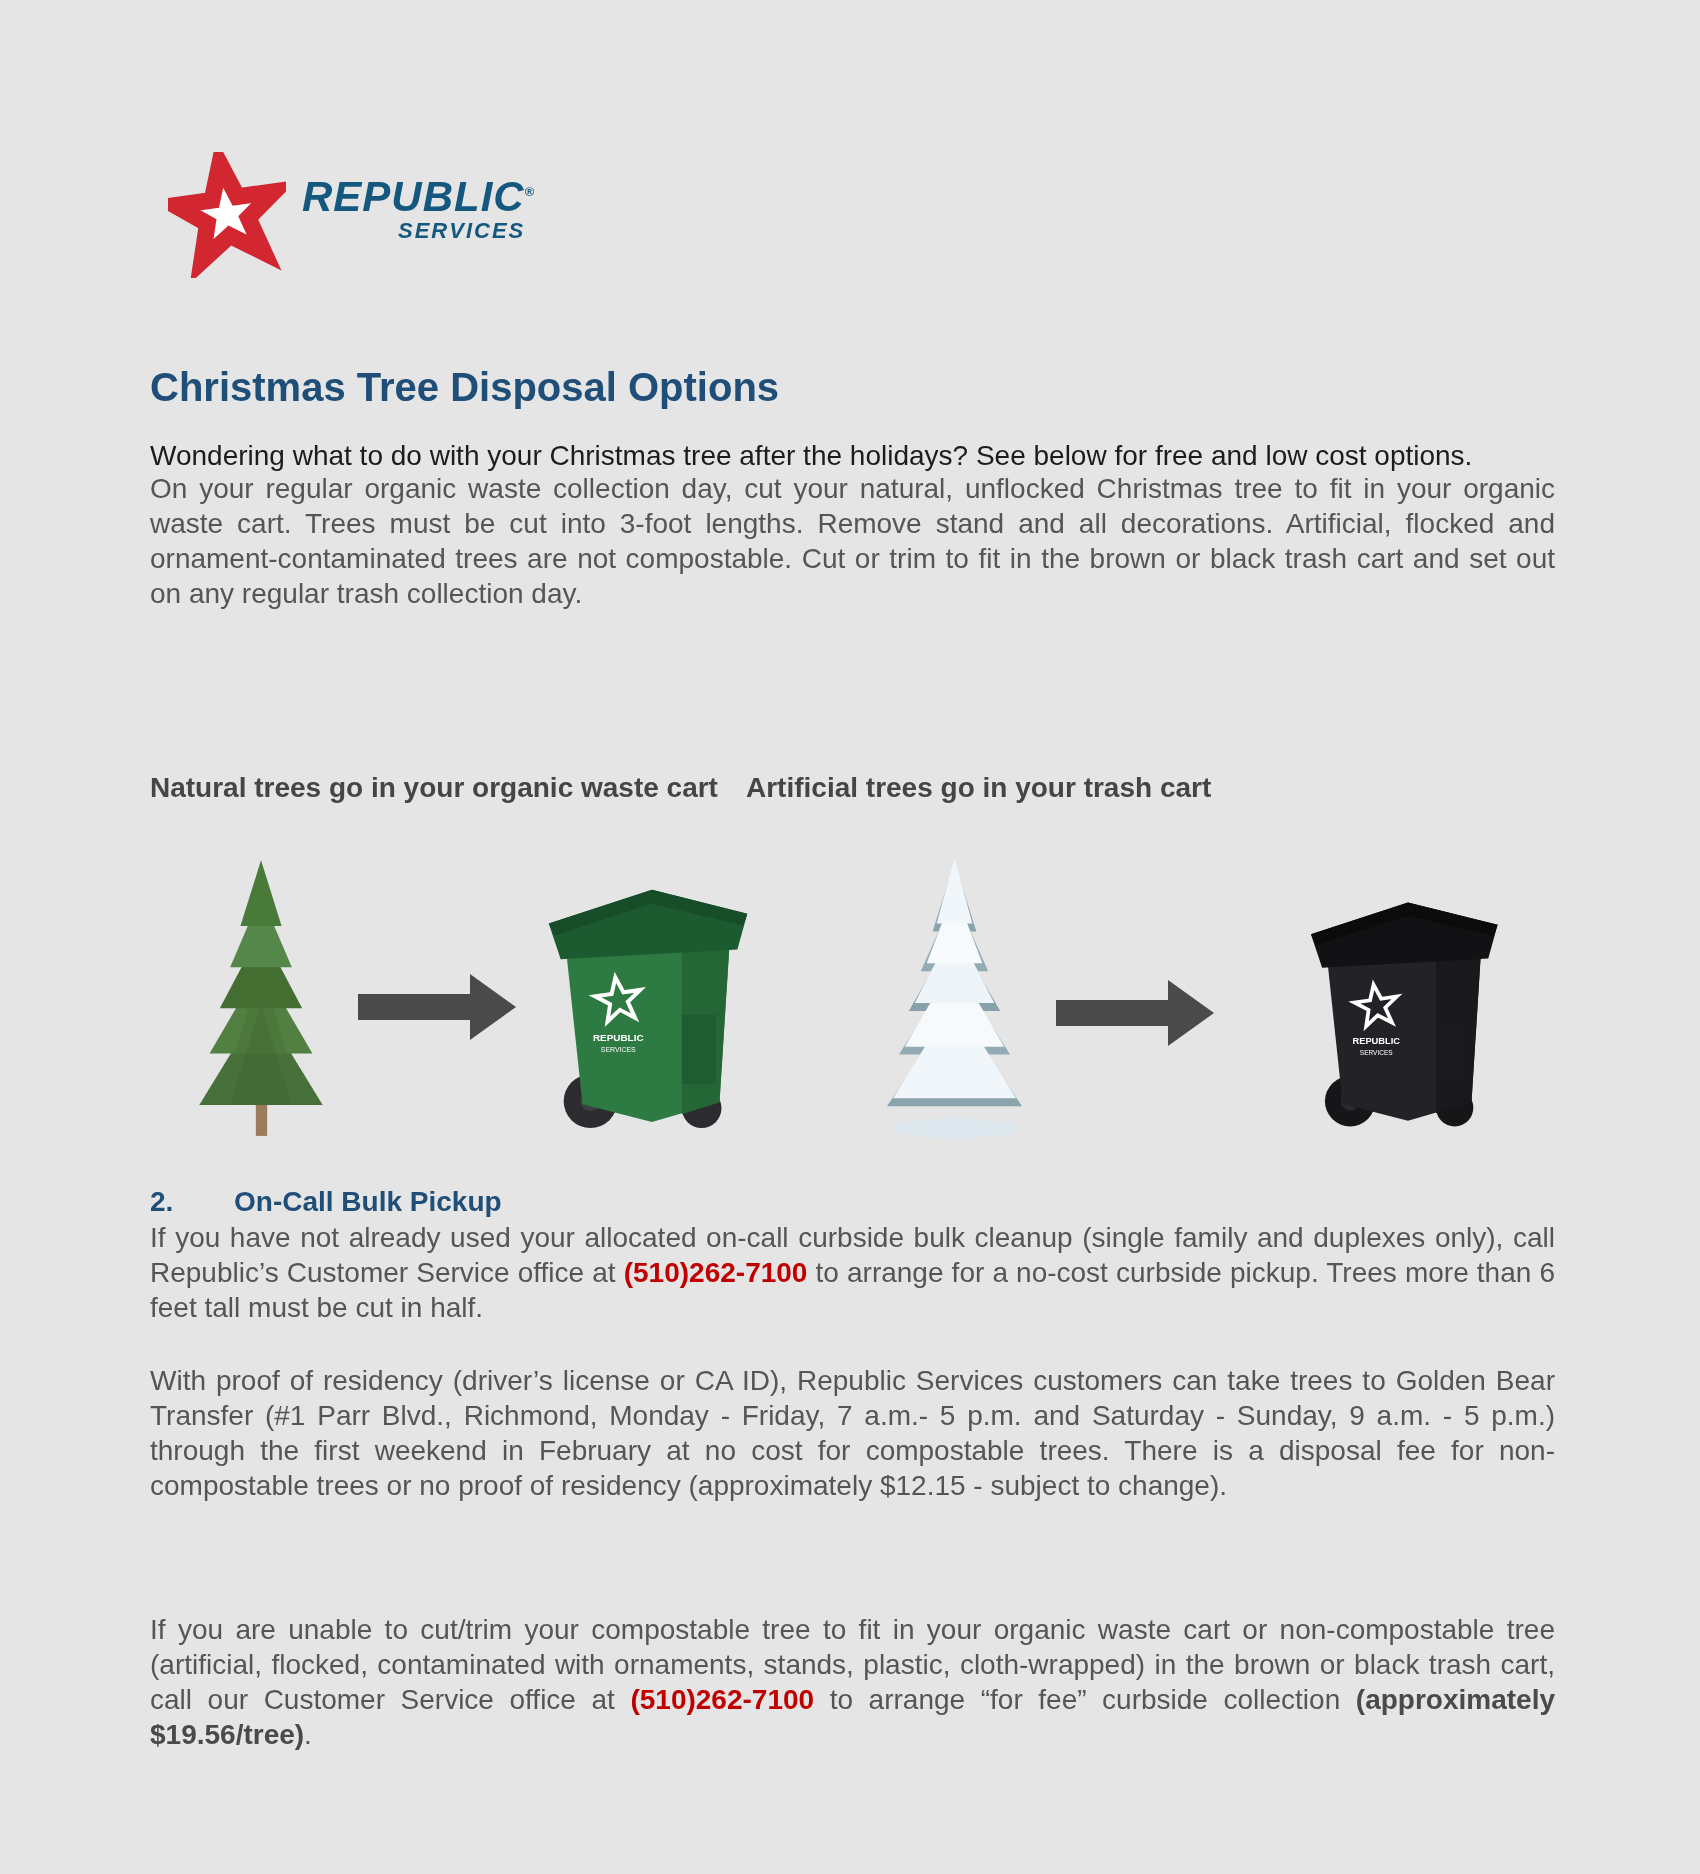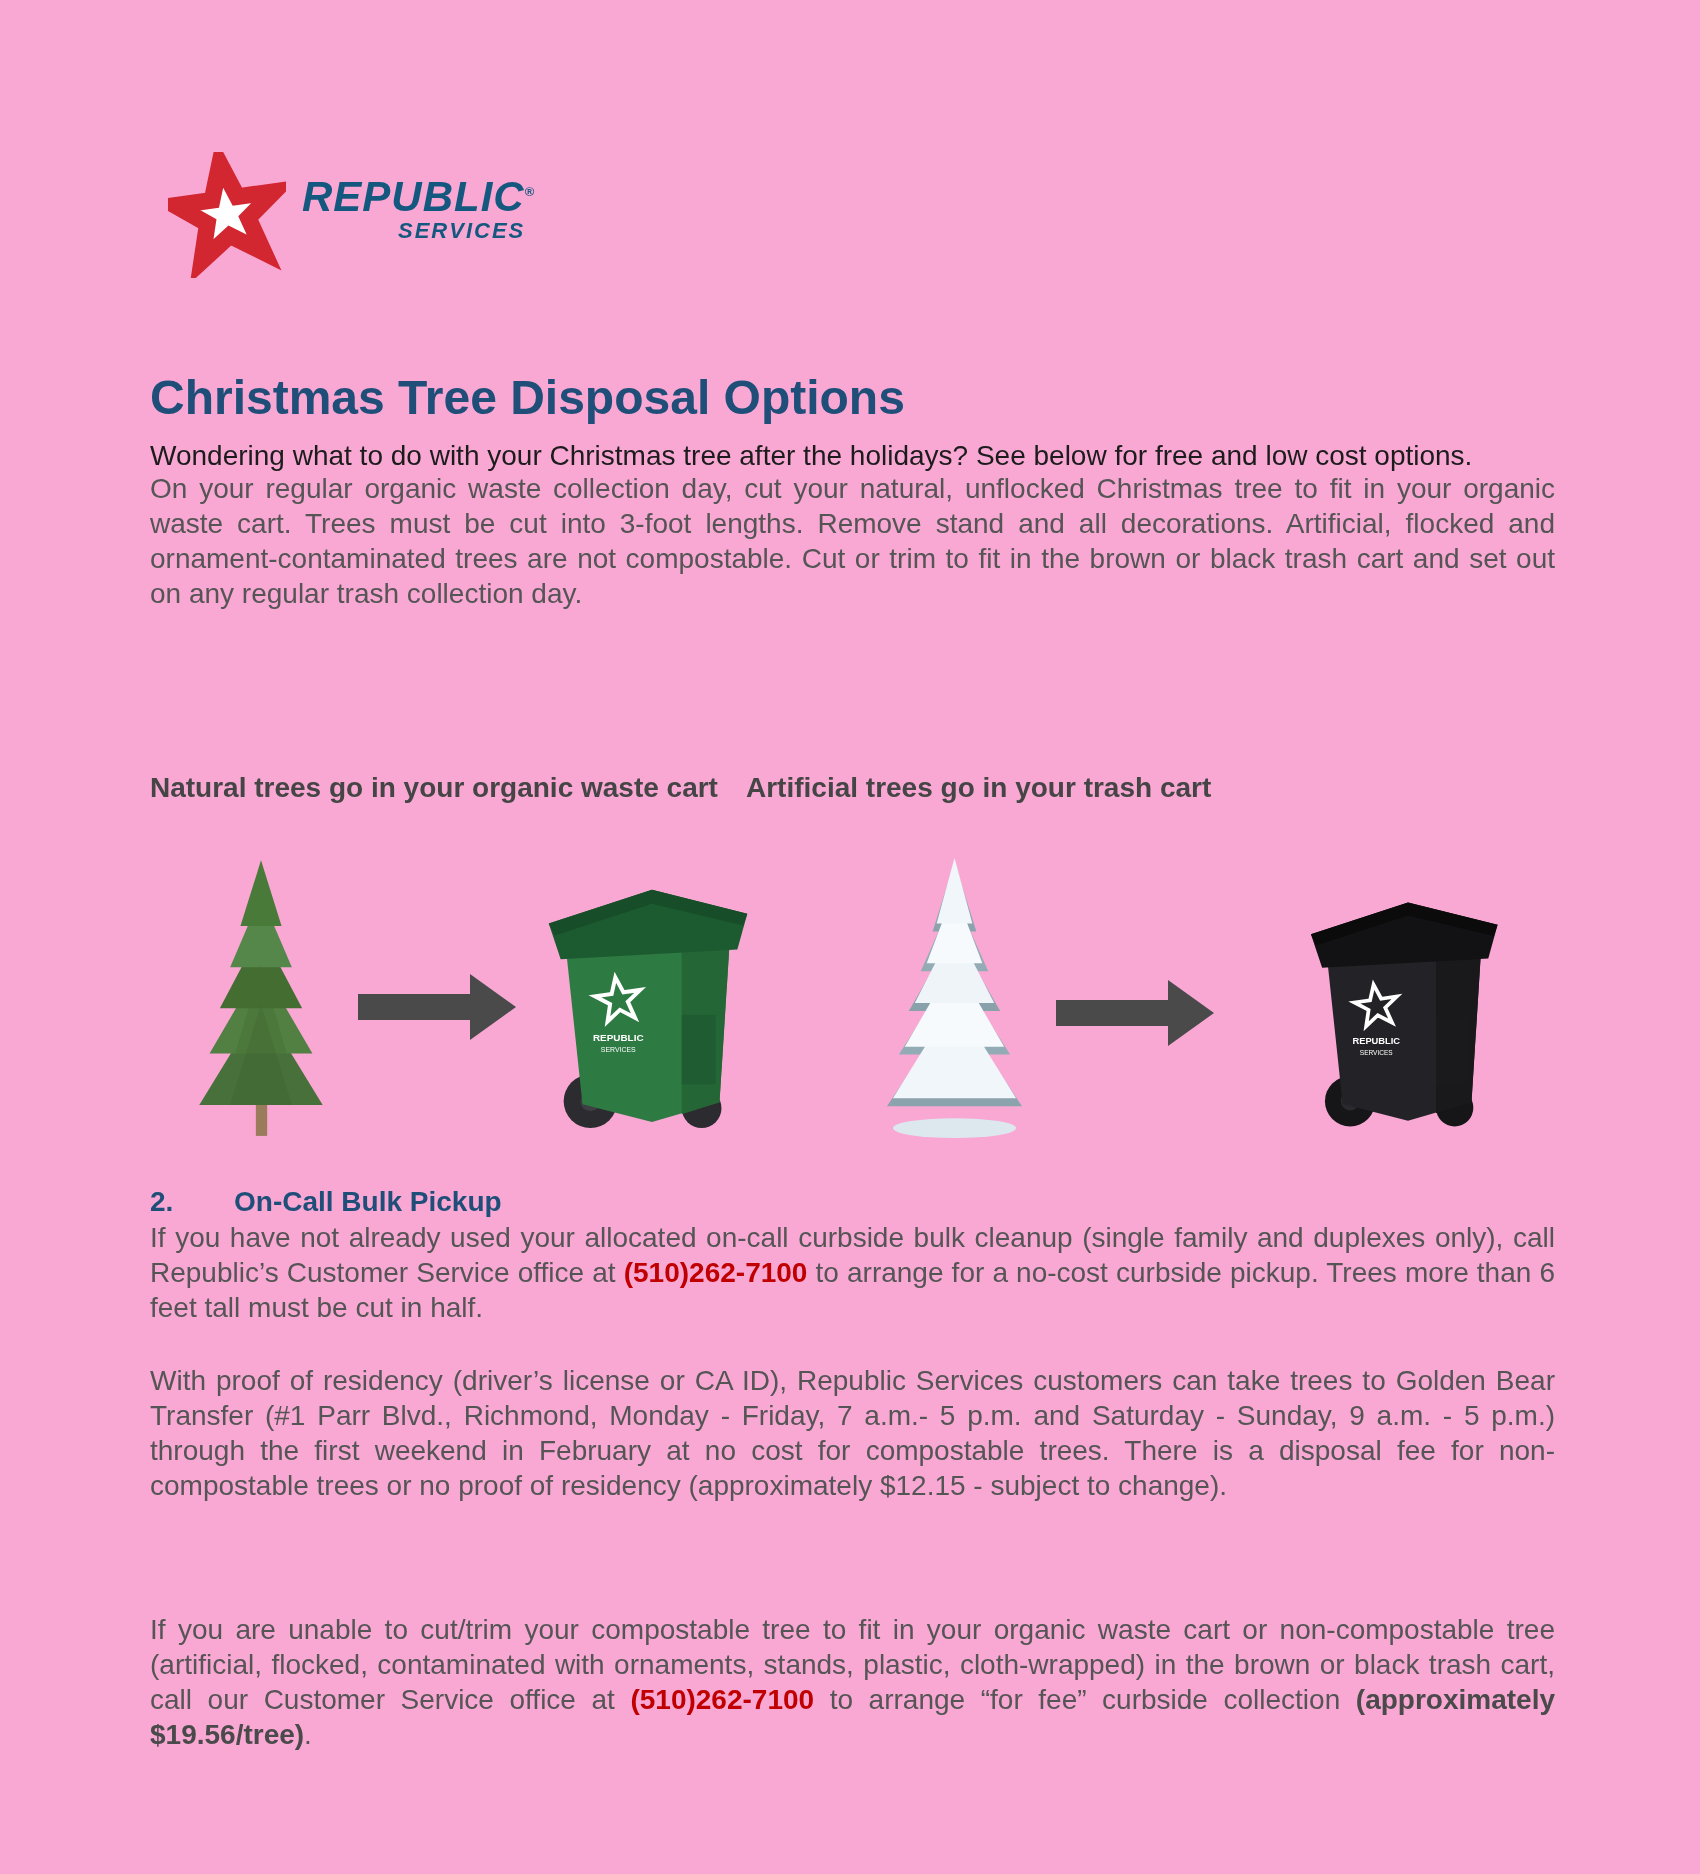--- a/index.html
+++ b/index.html
@@ -1,29 +1,29 @@
 <!DOCTYPE html>
 <html><head>
 <meta charset="utf-8">
 <style>
   html,body{margin:0;padding:0;background:#ffffff;}
   body{width:1700px;height:1874px;font-family:"Liberation Sans","DejaVu Sans",sans-serif;}
-  .page{position:relative;width:1700px;height:1874px;overflow:hidden;background:#f9a8d4;}
+  .page{position:relative;width:1700px;height:1874px;overflow:hidden;background:#e5e5e5;}
   .content{position:absolute;left:150px;top:0;width:1405px;}
 
   
   .logo-row{position:absolute;left:168px;top:152px;display:flex;align-items:flex-start;}
   .logo-star{width:118px;height:126px;}
   .logo-text{margin-left:16px;margin-top:24px;color:#14587f;}
   .logo-brand{font-size:42px;font-weight:bold;font-style:italic;letter-spacing:1px;line-height:1;}
   .logo-reg{font-size:13px;vertical-align:super;font-style:normal;}
   .logo-sub{font-size:22px;font-weight:bold;font-style:italic;letter-spacing:2px;margin-top:2px;padding-left:96px;line-height:1;}
 
   
-  .doc-title{position:absolute;left:0;top:338px;font-size:48px;font-weight:bold;color:#1f4e79;text-align:center;}
+  .doc-title{position:absolute;left:0;top:338px;font-size:40px;font-weight:bold;color:#1f4e79;text-align:center;}
   .intro{position:absolute;left:0;top:410px;width:1410px;font-size:28px;color:#1c1c1c;line-height:35px;}
 
   .sec-head{font-size:28px;font-weight:bold;color:#1f4e79;line-height:35px;}
   .sec-num{display:inline-block;width:84px;}
   .sec-body{font-size:28px;color:#555555;line-height:35px;text-align:justify;margin:0;}
   .phone{color:#c00000;font-weight:bold;margin-top:36px;}
   .bold-note{font-weight:bold;color:#4a4a4a;}
 
   .s1{position:absolute;left:0;top:471px;width:1405px;}
   .s2{position:absolute;left:0;top:1184px;width:1405px;}

